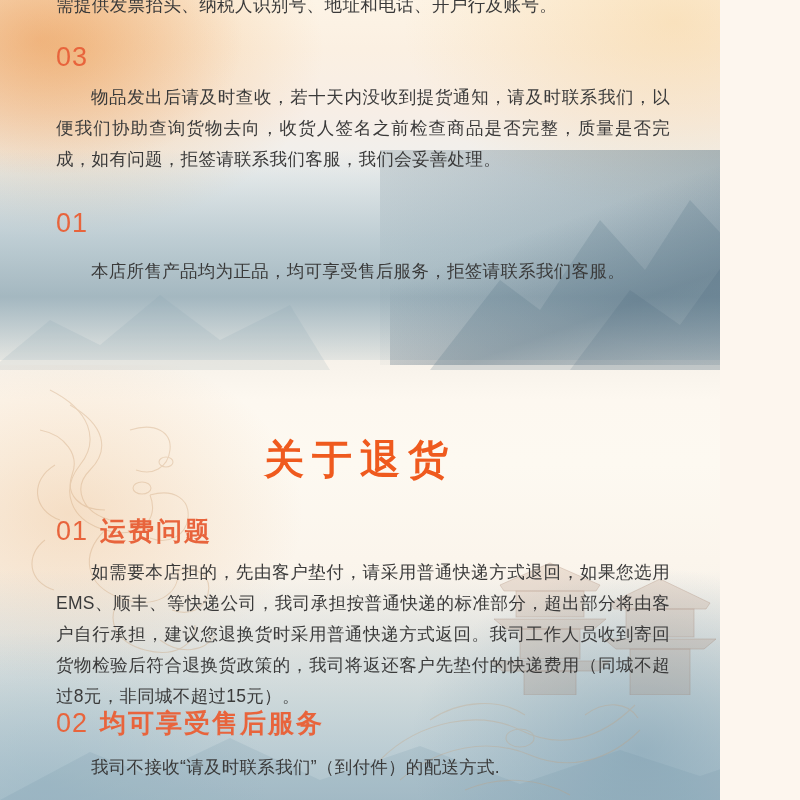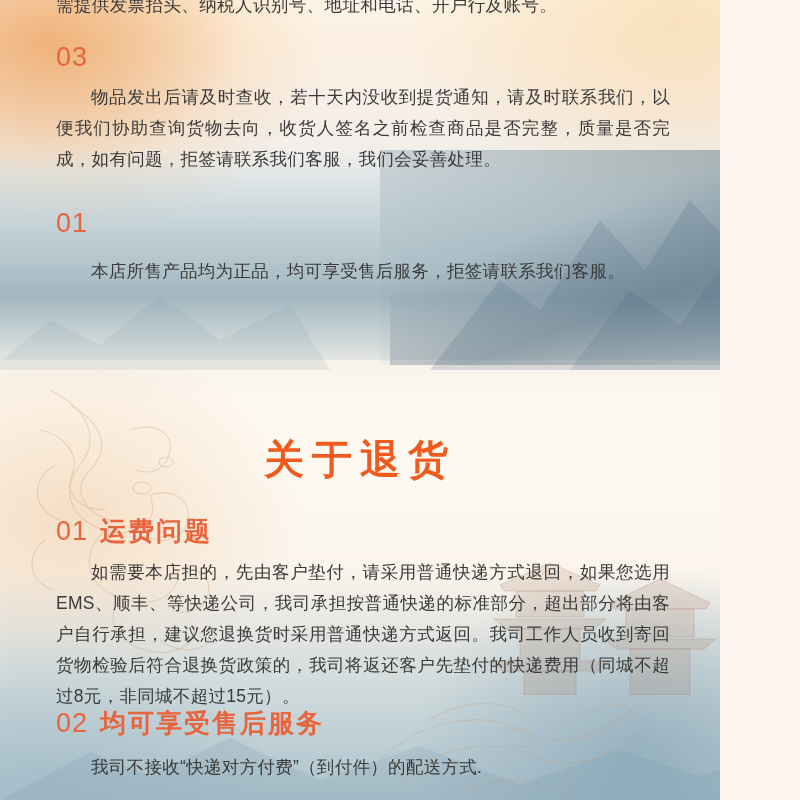--- a/index.html
+++ b/index.html
@@ -302,17 +302,17 @@
     </div>
     <div class="block-r01-p">
       <p class="para">如需要本店担的，先由客户垫付，请采用普通快递方式退回，如果您选用EMS、顺丰、等快递公司，我司承担按普通快递的标准部分，超出部分将由客户自行承担，建议您退换货时采用普通快递方式返回。我司工作人员收到寄回货物检验后符合退换货政策的，我司将返还客户先垫付的快递费用（同城不超过8元，非同城不超过15元）。</p>
     </div>
 
     <div class="sec-head block-r02">
       <span class="sec-num">02</span>
       <span class="sec-title">均可享受售后服务</span>
     </div>
     <div class="block-r02-p">
-      <p class="para">我司不接收“快递对方付费”（到付件）的配送方式.</p>
+      <p class="para">我司不接收“请及时联系我们”（到付件）的配送方式.</p>
     </div>
 
   </div>
 </div>
 
 </body></html>

